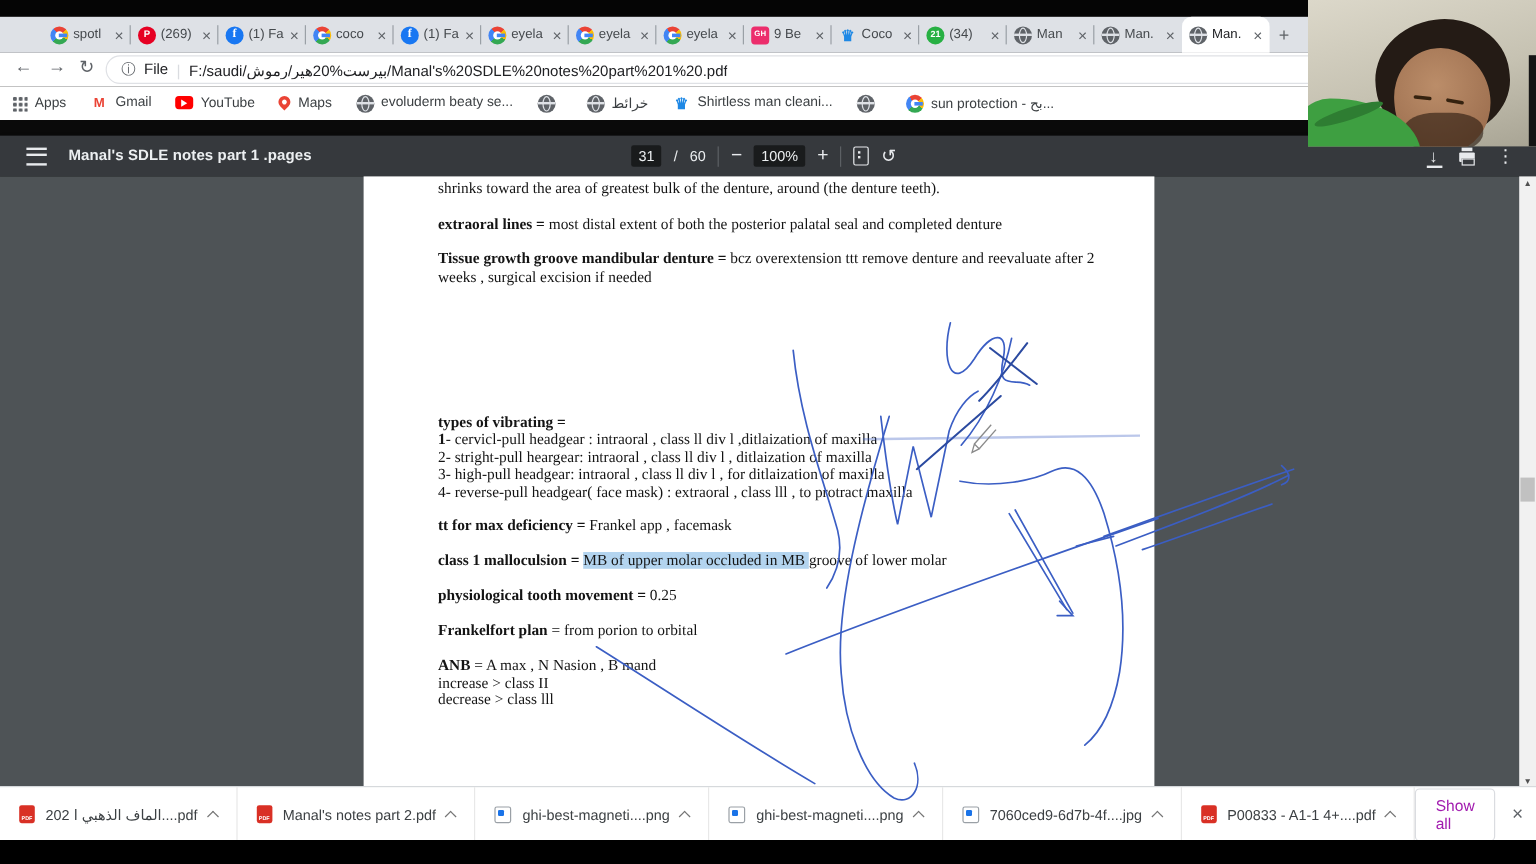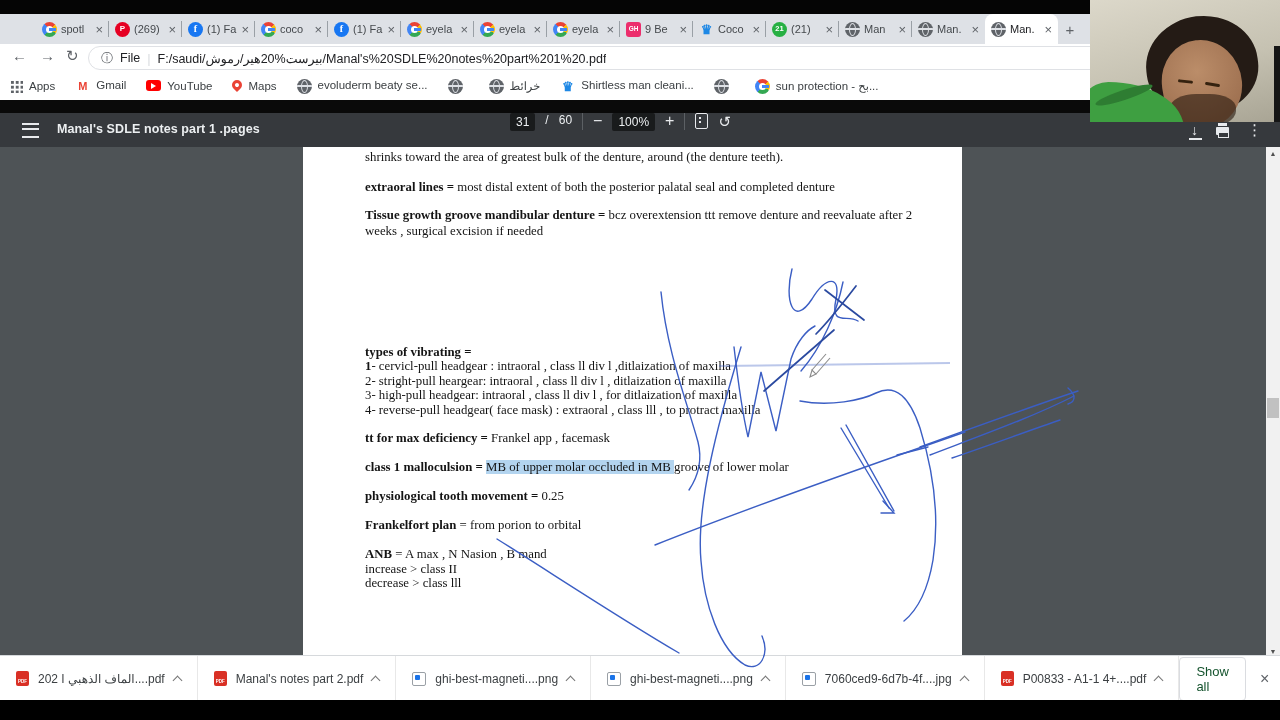--- a/index.html
+++ b/index.html
@@ -51,21 +51,21 @@
   #bookbar{position:absolute;top:72px;left:0;right:0;height:28px;background:#fff;display:flex;align-items:center;gap:20px;padding-left:10px}
   .bm{display:flex;align-items:flex-start;gap:6px;font-size:11.5px;color:#3c4043;white-space:nowrap}
 
   #chromeedge{position:absolute;top:100px;left:0;right:0;height:13px;background:#0a0a0a}
 
   
   #pdftoolbar{position:absolute;top:113px;left:0;right:0;height:34px;background:#36393d;color:#eceff1;box-shadow:0 2px 4px rgba(0,0,0,.4)}
   #burger{position:absolute;left:22px;top:10px;width:17px;height:11px;border-top:2px solid #e8eaed;border-bottom:2px solid #e8eaed}
   #burger::after{content:"";position:absolute;left:0;top:2.5px;width:100%;height:2px;background:#e8eaed}
   #pdftitle{position:absolute;left:57px;top:9px;font-size:12.5px;font-weight:700;letter-spacing:.1px}
-  #centerctl{position:absolute;left:510px;top:0;height:34px;display:flex;align-items:flex-start;gap:10px;font-size:12px}
+  #centerctl{position:absolute;left:526px;top:0;height:34px;display:flex;align-items:center;gap:10px;font-size:12px}
   .darkbox{background:#191b1c;border-radius:2px;padding:2px 6px}
   .vsep{width:1px;height:17px;background:#5c6064}
   .tbtn{font-size:16px;color:#e8eaed;line-height:1}
   #fitic{width:11px;height:14px;border:1.6px solid #e8eaed;border-radius:2px;position:relative}
   #fitic::after{content:"";position:absolute;left:3px;top:3px;width:2px;height:2px;background:#e8eaed;box-shadow:0 4px 0 #e8eaed}
   #rotic{font-size:15px;color:#e8eaed}
   #rightctl{position:absolute;right:18px;top:0;height:34px;display:flex;align-items:center;gap:18px}
   #dlic{position:relative;font-size:14px;color:#e8eaed;line-height:1}
   #dlic::after{content:"";position:absolute;left:-2px;bottom:-3px;width:13px;height:2px;background:#e8eaed}
   #printic{width:13px;height:8px;background:#e8eaed;border-radius:1px;position:relative;margin-top:2px}
@@ -86,21 +86,21 @@
   #sthumb{position:absolute;left:1px;top:251px;width:12px;height:20px;background:#c1c1c1}
 
   
   #dlbar{position:absolute;top:655px;left:0;right:0;height:45px;background:#fff;border-top:1px solid #d6d9dc;display:flex;align-items:stretch}
   .ditem{display:flex;align-items:center;gap:9px;padding:0 16px;border-right:1px solid #e8e8e8;font-size:12px;color:#3c4043;white-space:nowrap}
   .fpdf{width:13px;height:15px;background:#d93025;border-radius:2px;position:relative;flex:0 0 auto}
   .fpdf::after{content:"PDF";position:absolute;left:0;right:0;bottom:2px;text-align:center;color:#fff;font-size:4.5px;font-weight:700}
   .fimg{width:12px;height:12px;border:1.5px solid #9aa0a6;background:#fff;border-radius:2px;position:relative;flex:0 0 auto}
   .fimg::after{content:"";position:absolute;left:2px;top:2px;width:5px;height:5px;background:#1a73e8;border-radius:1px}
   .chev{width:6px;height:6px;border-top:1.8px solid #757575;border-right:1.8px solid #757575;transform:rotate(-45deg);margin-top:4px}
-  #showall{margin-left:auto;align-self:center;border:1px solid #dadce0;border-radius:4px;color:#14532d;font-size:13px;padding:6px 16px;margin-right:14px}
+  #showall{margin-left:auto;align-self:center;border:1px solid #dadce0;border-radius:4px;color:#a21caf;font-size:13px;padding:6px 16px;margin-right:14px}
   #dlclose{align-self:center;color:#5f6368;font-size:16px;margin-right:16px}
   #bottomstrip{position:absolute;top:700px;left:0;right:0;height:20px;background:#000}
 
   
   #ink{position:absolute;inset:0;z-index:50;pointer-events:none}
 
   
   #webcam{position:absolute;left:1090px;top:0;width:190px;height:122px;z-index:60;overflow:hidden;
           background:linear-gradient(165deg,#dcd8ca 0%,#c6c2b2 55%,#a8a494 100%)}
   #hair{position:absolute;left:56px;top:16px;width:112px;height:98px;background:#241b15;border-radius:50% 50% 46% 46%;transform:rotate(-7deg)}
@@ -172,21 +172,21 @@
       <span class="fav crown">
         <i>♛</i>
       </span>
       <span class="tlabel">Coco</span>
       <span class="tclose">×</span>
     </div>
   <div class="tab">
       <span class="fav n21">
         <i>21</i>
       </span>
-      <span class="tlabel">(21)</span>
+      <span class="tlabel">(34)</span>
       <span class="tclose">×</span>
     </div>
   <div class="tab">
       <span class="fav globe"></span>
       <span class="tlabel">Man</span>
       <span class="tclose">×</span>
     </div>
   <div class="tab">
       <span class="fav globe"></span>
       <span class="tlabel">Man.</span>

